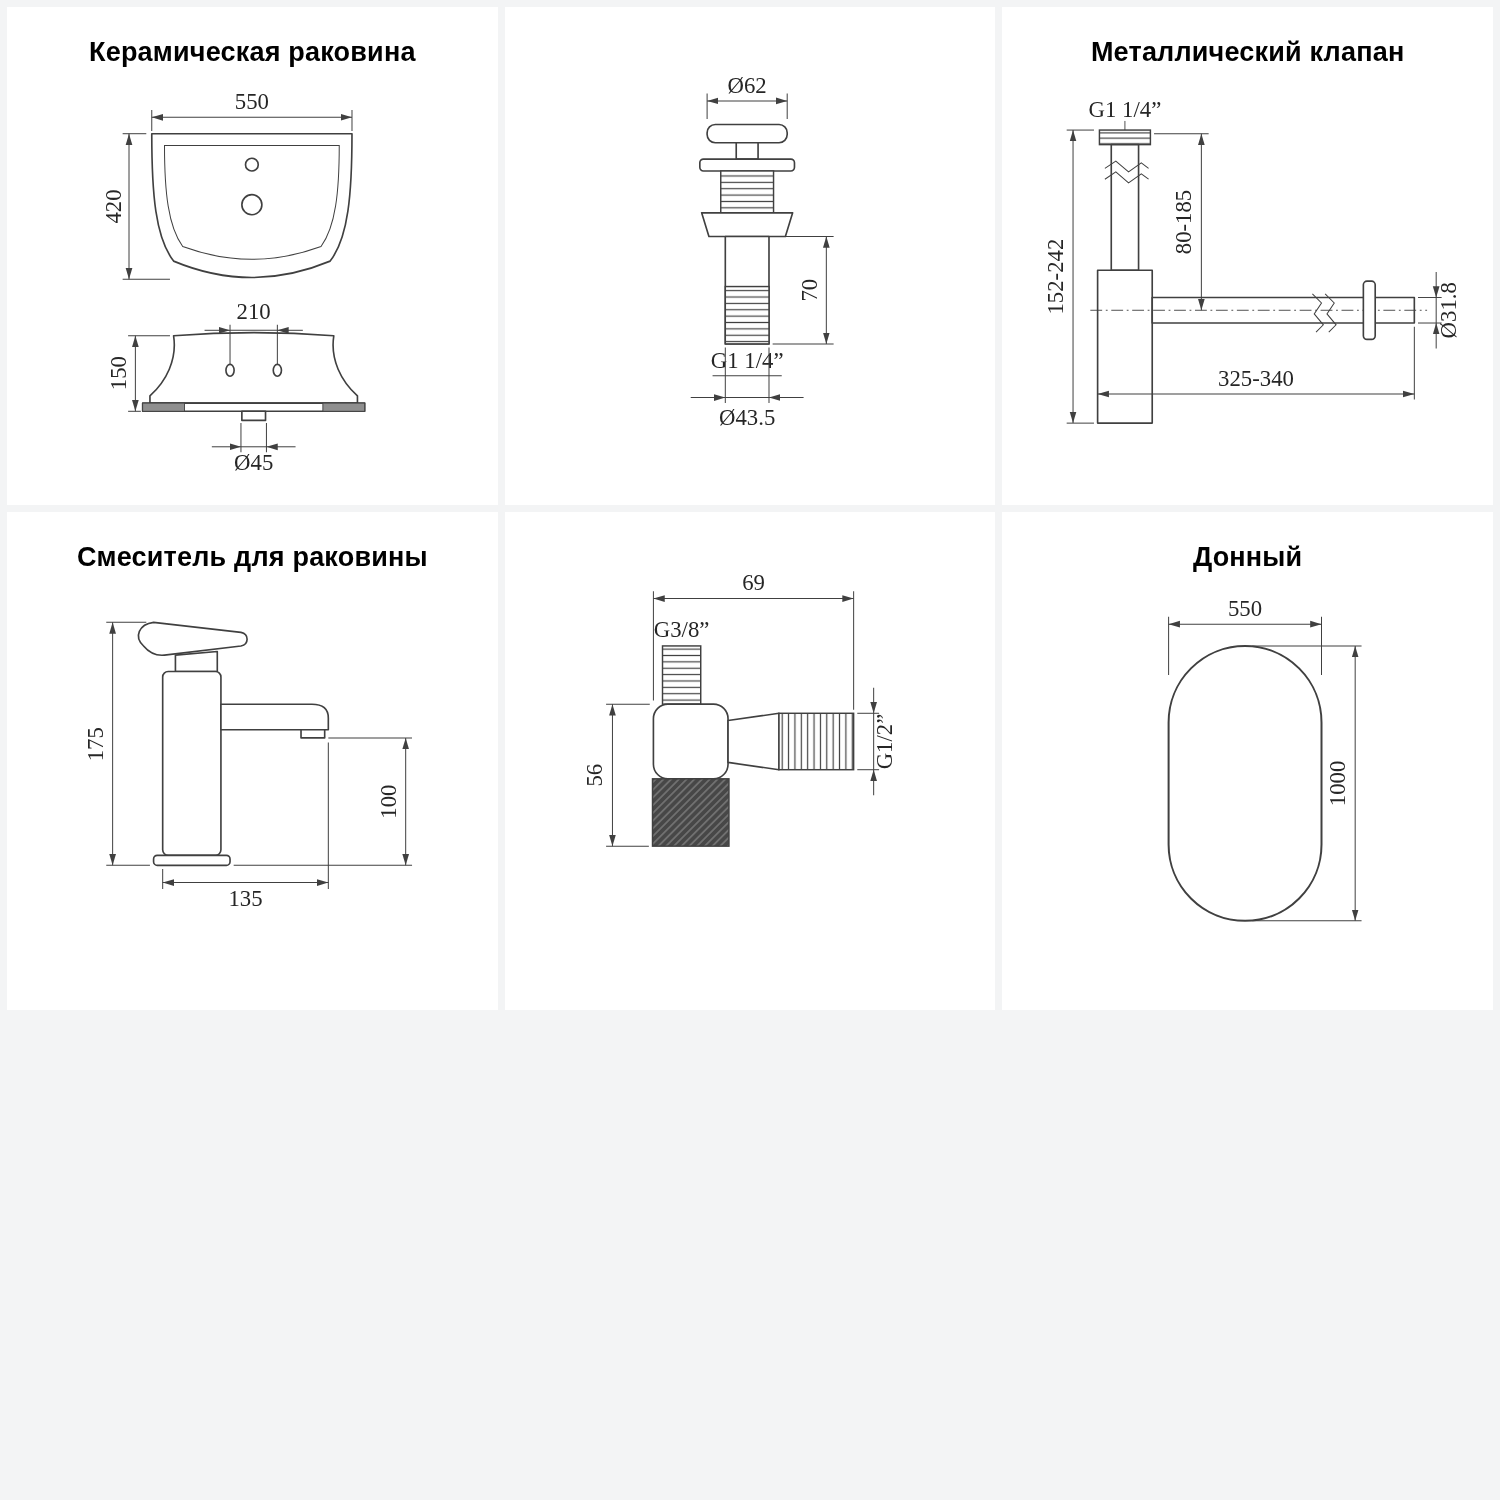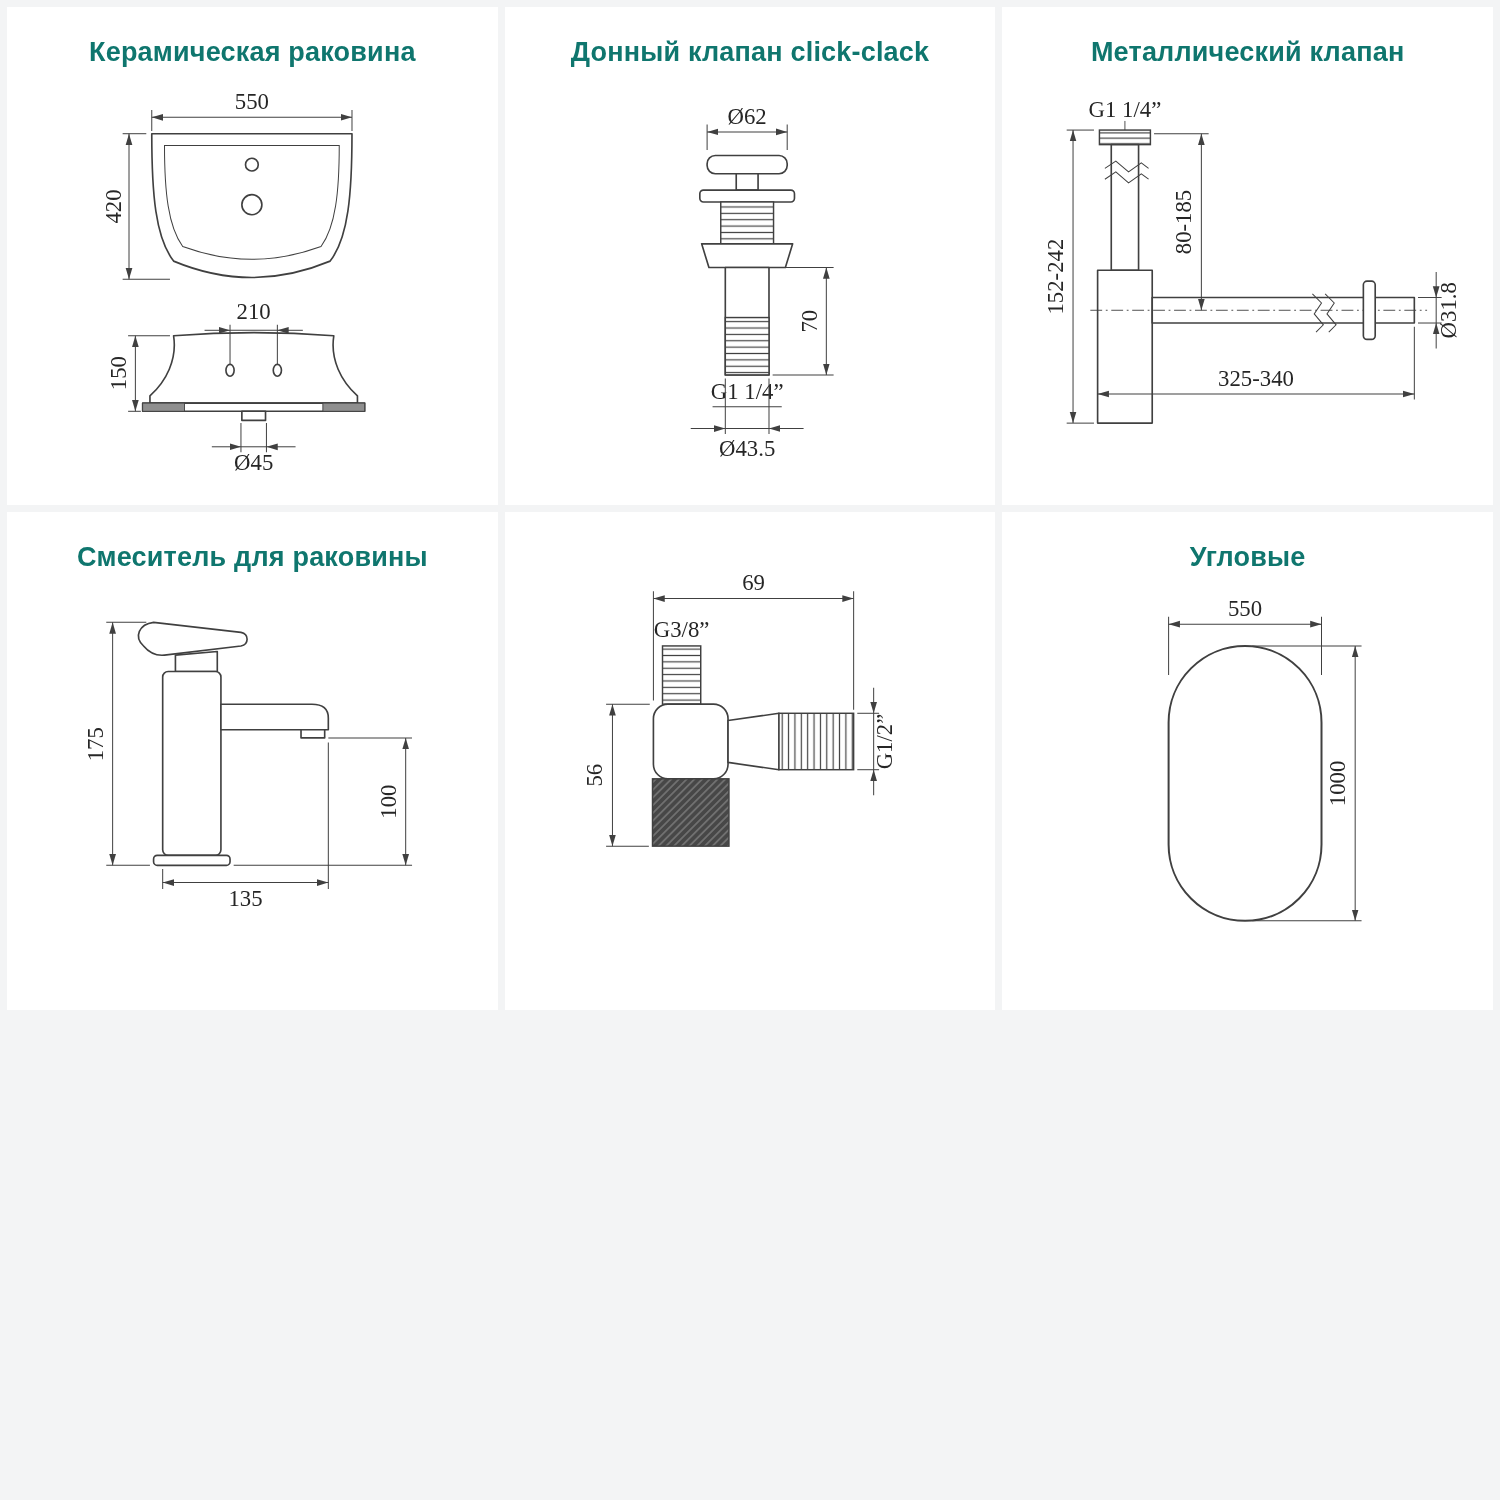--- a/index.html
+++ b/index.html
@@ -1,20 +1,20 @@
 <!DOCTYPE html>
 <html><head>
 <meta charset="utf-8">
 <style>
   *{margin:0;padding:0;box-sizing:border-box}
   html,body{width:1500px;height:1500px}
   body{background:#f3f4f5;font-family:"Liberation Sans",sans-serif}
   .grid{display:grid;grid-template-columns:repeat(3,1fr);grid-auto-rows:498px;gap:7px;padding:7px}
   .card{background:#fff;display:flex;flex-direction:column;align-items:center;padding-top:30px}
-  .card-title{font-size:27px;font-weight:700;color:#0f766e;text-align:left;letter-spacing:.2px}
+  .card-title{font-size:27px;font-weight:700;color:#000000;text-align:left;letter-spacing:.2px}
   .drawing{width:100%;height:405px;margin-top:2px;display:block}
   
   .obj{fill:none;stroke:#404040;stroke-width:1.8;stroke-linejoin:round}
   .objw{fill:#ffffff;stroke:#404040;stroke-width:1.8;stroke-linejoin:round}
   .thin{fill:none;stroke:#404040;stroke-width:1.1}
   .dim{fill:none;stroke:#404040;stroke-width:1.1}
   .cl{fill:none;stroke:#404040;stroke-width:1;stroke-dasharray:13 4 2 4}
   .pad{fill:#8f8f8f;stroke:#404040;stroke-width:1}
   .dt{font-family:"Liberation Serif",serif;font-size:25px;fill:#262626}
 </style>
@@ -77,21 +77,20 @@
         <line class="dim" x1="264" y1="388" x2="264" y2="420"></line>
         <line class="dim" x1="204" y1="414" x2="236" y2="414" marker-end="url(#arr1)"></line>
         <line class="dim" x1="296" y1="414" x2="264" y2="414" marker-end="url(#arr1)"></line>
         <line class="dim" x1="236" y1="414" x2="264" y2="414"></line>
         <text class="dt" x="250" y="440" text-anchor="middle">Ø45</text>
       </g>
     </svg>
   </section>
 
   <section class="card">
-    <h2 class="card-title">Донный клапан click-clack</h2>
     <svg class="drawing" viewBox="0 0 497 445">
       <defs>
         <marker id="arr2" viewBox="0 0 12 9" refX="11.5" refY="4.5" markerWidth="13" markerHeight="10" orient="auto-start-reverse" markerUnits="userSpaceOnUse">
             <path d="M0,1.1 L11.5,4.5 L0,7.9 Z" fill="#404040"></path>
           </marker>
         <pattern id="thr2" width="8" height="7" patternUnits="userSpaceOnUse">
             <rect width="8" height="7" fill="#fff"></rect>
             <line x1="0" y1="3.5" x2="8" y2="3.5" stroke="#404040" stroke-width="1.3"></line>
           </pattern>
       </defs>
@@ -265,21 +264,21 @@
       <g>
         <line class="dim" x1="90" y1="176" x2="138" y2="176"></line>
         <line class="dim" x1="90" y1="332" x2="137" y2="332"></line>
         <line class="dim" x1="97" y1="176" x2="97" y2="332" marker-start="url(#arr5)" marker-end="url(#arr5)"></line>
         <text class="dt" x="86" y="254" text-anchor="middle" transform="rotate(-90 86 254)">56</text>
       </g>
     </svg>
   </section>
 
   <section class="card">
-    <h2 class="card-title">Угловые</h2>
+    <h2 class="card-title">Донный</h2>
     <svg class="drawing" viewBox="0 0 497 445">
       <defs>
         <marker id="arr6" viewBox="0 0 12 9" refX="11.5" refY="4.5" markerWidth="13" markerHeight="10" orient="auto-start-reverse" markerUnits="userSpaceOnUse">
             <path d="M0,1.1 L11.5,4.5 L0,7.9 Z" fill="#404040"></path>
           </marker>
       </defs>
       <rect x="162" y="78" width="168" height="302" rx="84" fill="none" stroke="#404040" stroke-width="2.2"></rect>
       <g>
         <line class="dim" x1="162" y1="46" x2="162" y2="110"></line>
         <line class="dim" x1="330" y1="46" x2="330" y2="110"></line>

